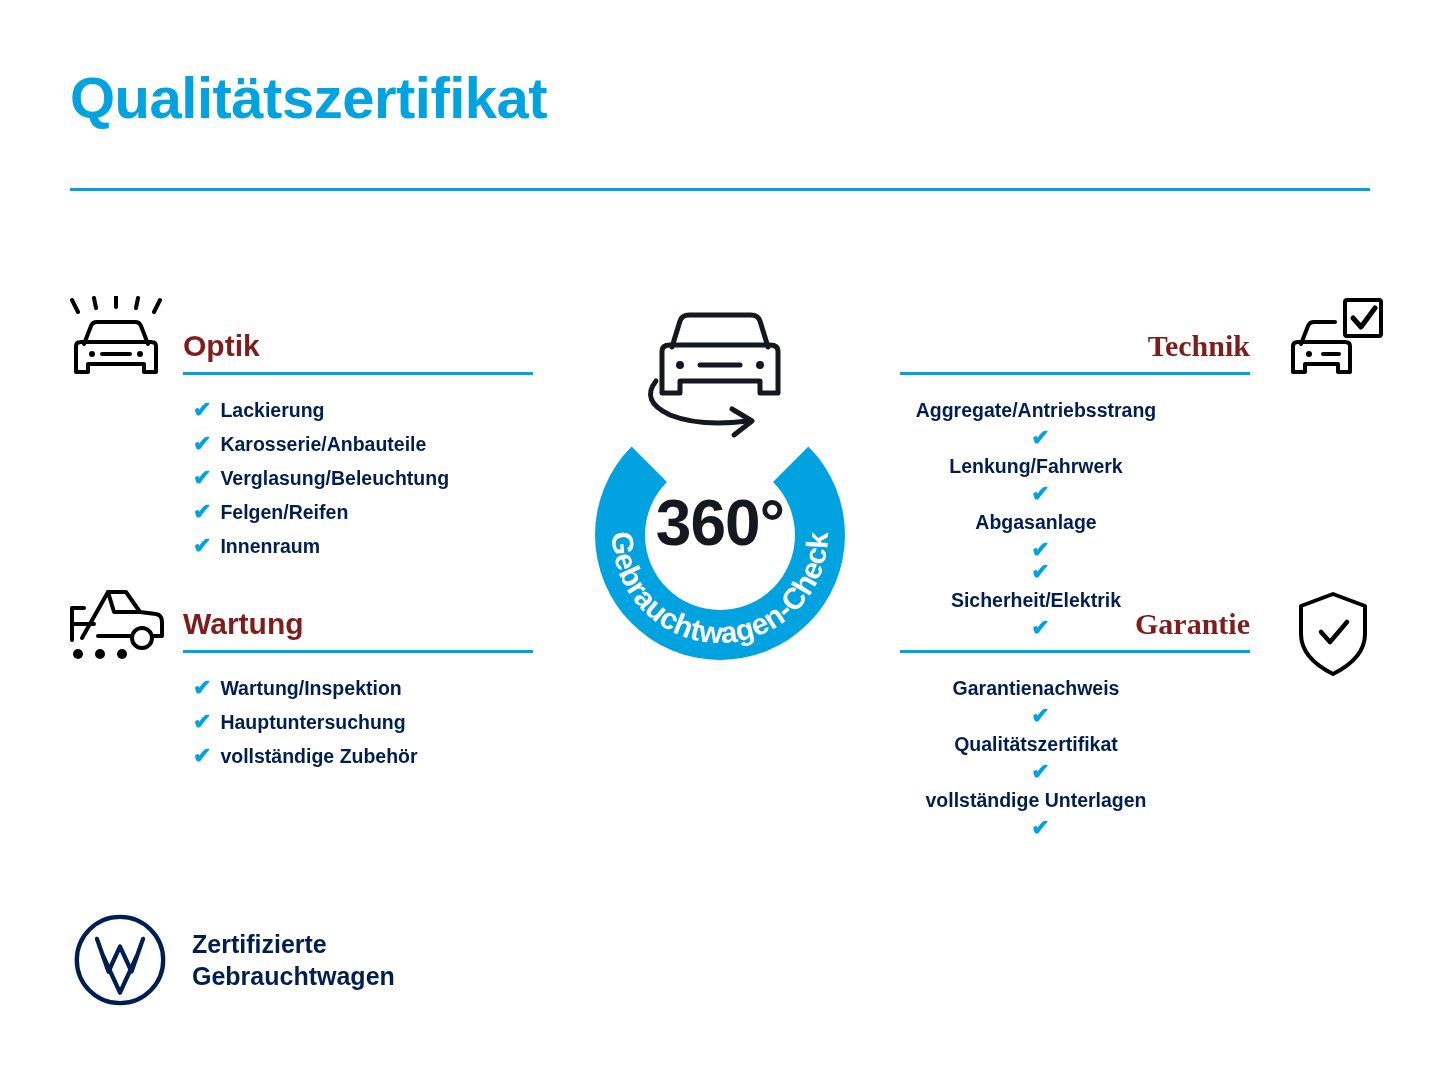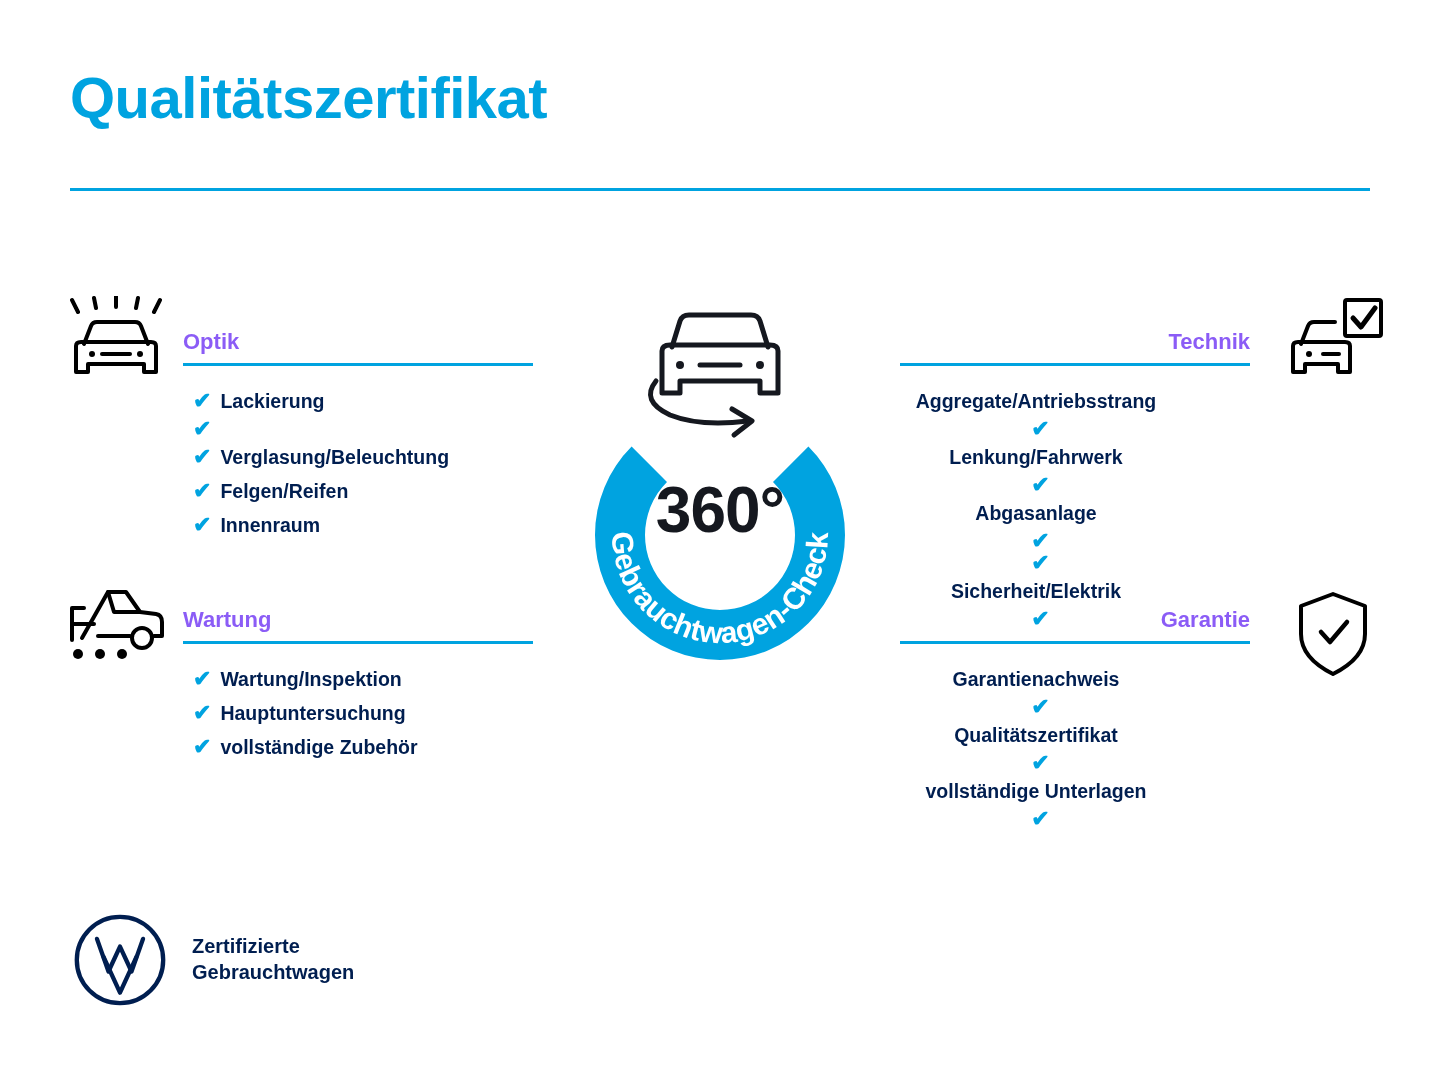--- a/index.html
+++ b/index.html
@@ -43,28 +43,28 @@
   }
   .col-left { left: 183px; }
   .col-right { left: 830px; }
 
   .block-optik   { top: 330px; }
   .block-wartung { top: 608px; }
   .block-technik { top: 330px; }
   .block-garantie{ top: 608px; }
 
   .cat-head {
-    font-size: 22px;
-    font-weight: bold;
-    color: #8b5cf6;
+    font-size: 30px;
+    font-weight: bold;
+    color: #7f1d1d;
     line-height: 1.05;
     margin: 0 0 10px 0;
   }
   .col-left .cat-head { text-align: left; }
-  .col-right .cat-head { text-align: right; }
+  .col-right .cat-head { text-align: right; font-family: Liberation Serif, serif; }
 
   .cat-rule {
     height: 3px;
     background: #00a3e0;
     width: 350px;
   }
   .col-right .cat-rule { margin-left: 70px; }
 
   .items {
     list-style: none;
@@ -105,41 +105,41 @@
   .badge {
     position: absolute;
     left: 520px;
     top: 285px;
     width: 400px;
     height: 420px;
   }
   .badge-center-text {
     position: absolute;
     left: 0;
-    top: 188px;
+    top: 201px;
     width: 400px;
     text-align: center;
     font-size: 64px;
     font-weight: bold;
     color: #15181f;
     letter-spacing: -1px;
   }
 
   
   .footer {
     position: absolute;
     left: 72px;
     top: 912px;
     display: flex;
     align-items: center;
   }
   .vw-logo { width: 96px; height: 96px; }
   .footer-text {
     margin-left: 24px;
-    font-size: 20px;
+    font-size: 25px;
     font-weight: bold;
     color: #001e50;
     line-height: 1.28;
     white-space: pre-line;
   }
 </style>
 </head>
 <body>
 
 <div class="page-title">Qualitätszertifikat</div>
@@ -159,20 +159,21 @@
 <div class="col col-left block-optik">
   <div class="cat-head">Optik</div>
   <div class="cat-rule"></div>
   <ul class="items">
     <li>
         <span class="check">✔</span>
         <span>Lackierung</span>
       </li>
     <li>
         <span class="check">✔</span>
+        <span>Karosserie/Anbauteile</span>
       </li>
     <li>
         <span class="check">✔</span>
         <span>Verglasung/Beleuchtung</span>
       </li>
     <li>
         <span class="check">✔</span>
         <span>Felgen/Reifen</span>
       </li>
     <li>

